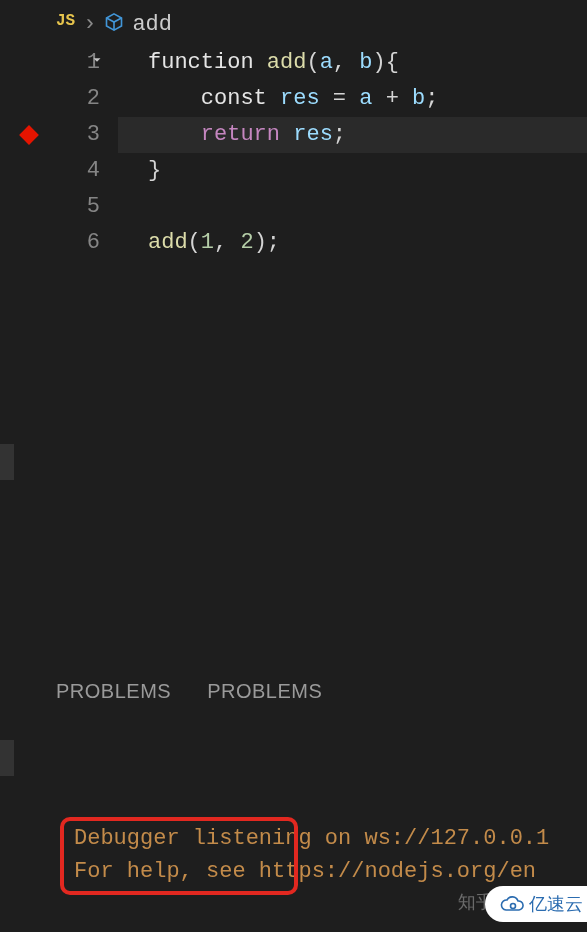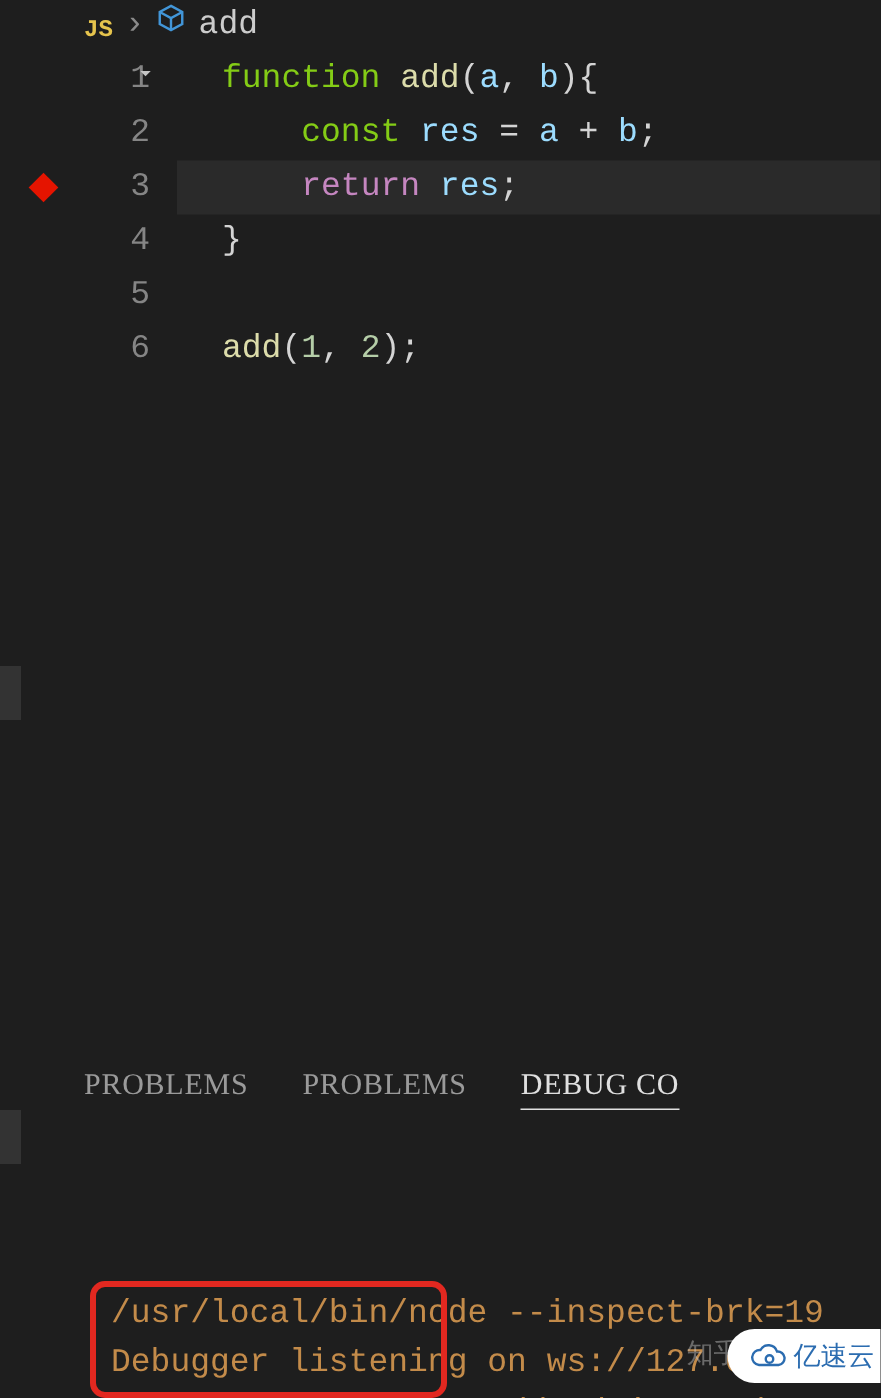--- a/index.html
+++ b/index.html
@@ -8,22 +8,22 @@
       height: 932px;
       background: #1e1e1e;
       font-family: Menlo, Monaco, 'Courier New', monospace;
       color: #d4d4d4;
       overflow: hidden;
       position: relative;
       font-size: 22px;
     }
     .breadcrumb {
       display: flex;
-      align-items: flex-end;
-      padding: 2px 10px 6px 56px;
+      align-items: flex-start;
+      padding: 12px 10px 6px 56px;
       gap: 8px;
       font-size: 22px;
       color: #cccccc;
     }
     .breadcrumb .js-icon {
       color: #e6c44d;
       font-weight: bold;
       font-size: 16px;
     }
     .breadcrumb .sep { color: #8a8a8a; }
@@ -64,21 +64,21 @@
     }
     .code {
       flex: 1;
       white-space: pre;
     }
     .code-line {
       height: 36px;
       line-height: 36px;
       padding-left: 30px;
     }
-    .kw { color: #84cc16; }
+    .kw { color: #e5e5e5; }
     .fn { color: #dcdcaa; }
     .id { color: #9cdcfe; }
     .pn { color: #d4d4d4; }
     .num { color: #b5cea8; }
     .kwret { color: #c586c0; }
     .highlight-line {
       background: #2a2a2a;
       font-family: Liberation Mono, monospace;
     }
     .bottom-panel {
@@ -87,23 +87,22 @@
       left: 16px;
       right: 0;
       background: #1e1e1e;
     }
     .panel-tabs {
       display: flex;
       gap: 36px;
       padding: 8px 40px 12px 40px;
       font-size: 20px;
       color: #9a9a9a;
-      font-family: Liberation Serif, serif;
+      font-family: Liberation Sans, sans-serif;
       letter-spacing: 0.5px;
-      margin-top: 32px;
     }
     .panel-tab.active {
       color: #e0e0e0;
       border-bottom: 1px solid #e0e0e0;
       padding-bottom: 4px;
     }
     .console {
       padding: 8px 20px 20px 58px;
       font-size: 22px;
       line-height: 33px;
@@ -193,25 +192,24 @@
       <div class="gutter-line">5</div>
       <div class="gutter-line">6</div>
     </div>
   <div class="code" id="code"><div class="code-line"><span class="kw">function </span><span class="fn">add</span><span class="pn">(</span><span class="id">a</span><span class="pn">, </span><span class="id">b</span><span class="pn">){</span></div><div class="code-line"><span class="pn">    </span><span class="kw">const </span><span class="id">res</span><span class="pn"> = </span><span class="id">a</span><span class="pn"> + </span><span class="id">b</span><span class="pn">;</span></div><div class="code-line highlight-line"><span class="pn">    </span><span class="kwret">return </span><span class="id">res</span><span class="pn">;</span></div><div class="code-line"><span class="pn">}</span></div><div class="code-line"></div><div class="code-line"><span class="fn">add</span><span class="pn">(</span><span class="num">1</span><span class="pn">, </span><span class="num">2</span><span class="pn">);</span></div></div>
 </div>
 
 <div class="bottom-panel">
   <div class="panel-tabs" id="tabs">
       <div class="panel-tab">PROBLEMS</div>
       <div class="panel-tab">PROBLEMS</div>
-      <div class="panel-tab active">DEBUG CO</div>
     </div>
   <div class="console" id="console">
     <div class="red-box"></div>
-  <div class="">/usr/local/bin/node --inspect-brk=19</div><div class="">Debugger listening on ws://127.0.0.1</div><div class="">For help, see https://nodejs.org/en</div></div>
+  <div class="">Debugger listening on ws://127.0.0.1</div><div class="">For help, see https://nodejs.org/en</div></div>
 </div>
 
 <div class="watermark-zh">知乎 @</div>
 <div class="watermark-logo">
   <span class="cloud-icon">
     <svg width="26" height="18" viewBox="0 0 26 18" fill="none" stroke="#2b6cb0" stroke-width="1.6">
       <path d="M7 15 A5 5 0 1 1 8 5 A6 6 0 0 1 19 6 A4.5 4.5 0 1 1 20 15 Z"></path>
       <circle cx="14" cy="11" r="2.5"></circle>
     </svg>
   </span>

